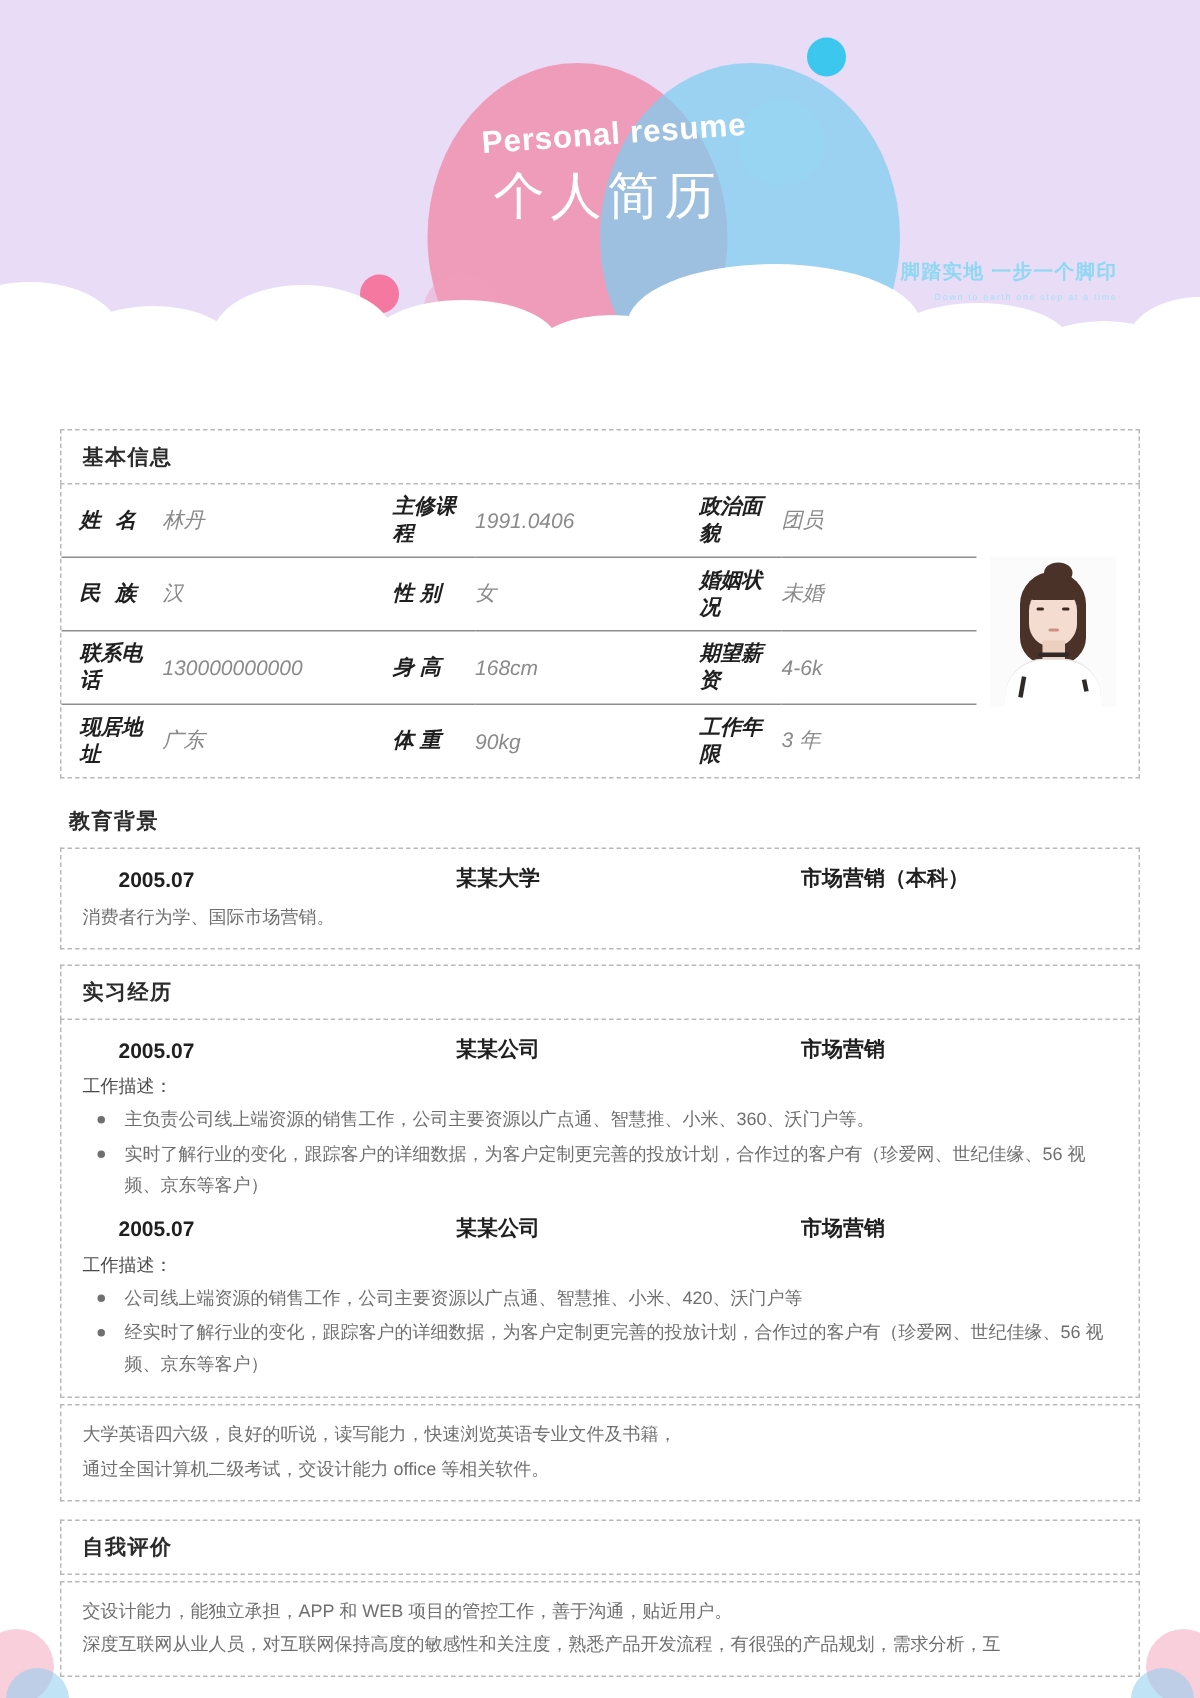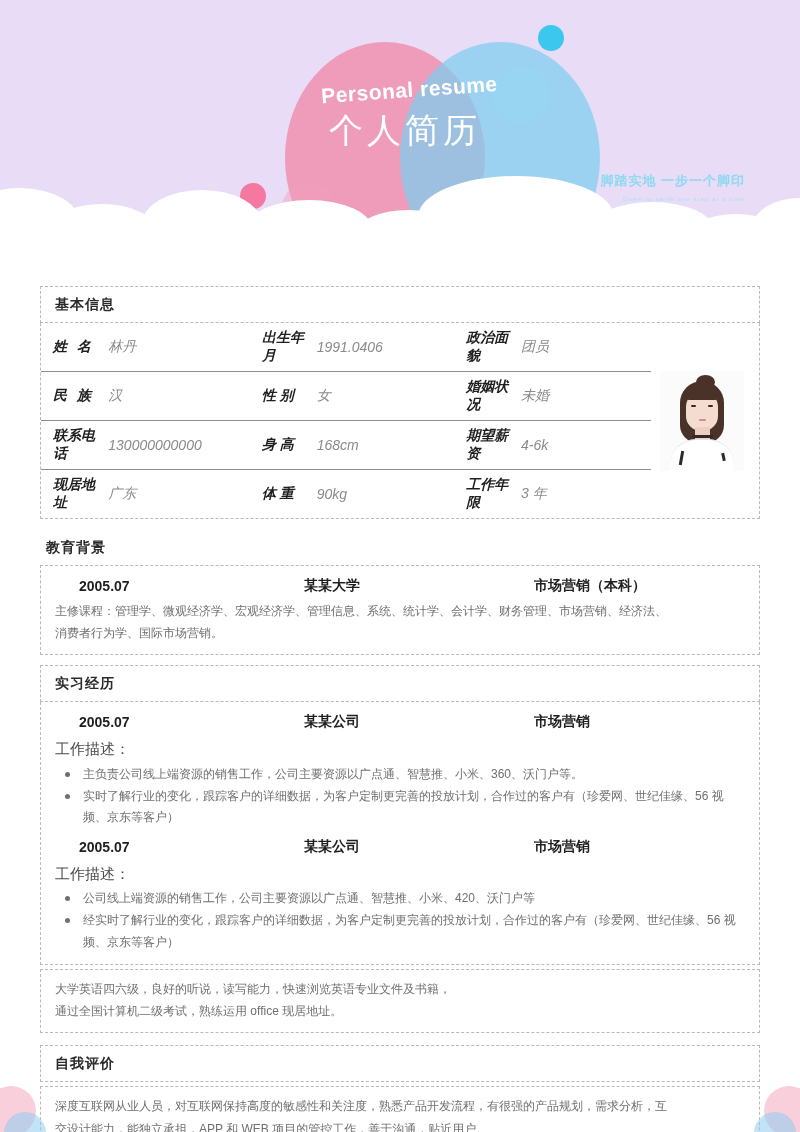--- a/index.html
+++ b/index.html
@@ -280,21 +280,21 @@
     font-weight: bold;
     color: #1f1f1f;
     padding: 3px 0 5px 0;
     margin-left: 24px;
   }
   .eh-date { width: 225px; }
   .eh-org  { width: 230px; }
   .eh-role { flex: 1; }
 
   .desc-line {
-    font-size: 15px;
+    font-size: 12px;
     color: #6f6f6f;
     line-height: 1.75;
   }
   .desc-line.dark { color: #4a4a4a; font-weight: normal; }
 
   .bullets { list-style: none; margin-top: 1px; }
   .bullets li {
     position: relative;
     padding-left: 28px;
     font-size: 12px;
@@ -356,21 +356,21 @@
 
   <div class="sec-head">
     <div class="sec-head-title">基本信息</div>
   </div>
   <div class="basic-wrap">
     <table class="basic-table">
       <tbody>
           <tr>
         <td class="lbl">姓  名</td>
         <td class="val">林丹</td>
-        <td class="lbl wide">出生年月</td>
+        <td class="lbl wide">主修课程</td>
         <td class="val">1991.0406</td>
         <td class="lbl wide">政治面貌</td>
         <td class="val">团员</td>
       </tr>
       <tr>
         <td class="lbl">民  族</td>
         <td class="val">汉</td>
         <td class="lbl wide">性  别</td>
         <td class="val">女</td>
         <td class="lbl wide">婚姻状况</td>
@@ -414,21 +414,20 @@
 
   <div class="sec-head" style="border:none; padding:10px 0 4px 6px;">
     <div class="sec-head-title">教育背景</div>
   </div>
   <div class="panel standalone">
     <div class="entry-head">
       <span class="eh-date">2005.07</span>
       <span class="eh-org">某某大学</span>
       <span class="eh-role">市场营销（本科）</span>
     </div>
-    <div class="plain-line">主修课程：管理学、微观经济学、宏观经济学、管理信息、系统、统计学、会计学、财务管理、市场营销、经济法、</div>
     <div class="plain-line">消费者行为学、国际市场营销。</div>
   </div>
 
   <div class="sec-head">
     <div class="sec-head-title">实习经历</div>
   </div>
   <div class="panel">
 
     <div>
       <div class="entry-head">
@@ -453,29 +452,29 @@
       <ul class="bullets">
         <li>公司线上端资源的销售工作，公司主要资源以广点通、智慧推、小米、420、沃门户等</li>
         <li>经实时了解行业的变化，跟踪客户的详细数据，为客户定制更完善的投放计划，合作过的客户有（珍爱网、世纪佳缘、56 视频、京东等客户）</li>
       </ul>
     </div>
 
   </div>
 
   <div class="panel standalone">
     <div class="plain-line">大学英语四六级，良好的听说，读写能力，快速浏览英语专业文件及书籍，</div>
-    <div class="plain-line">通过全国计算机二级考试，熟练运用 office 现居地址。</div>
+    <div class="plain-line">通过全国计算机二级考试，交设计能力 office 等相关软件。</div>
   </div>
 
   <div class="sec-head" style="margin-top:12px;">
     <div class="sec-head-title">自我评价</div>
   </div>
   <div class="panel standalone">
+    <div class="plain-line">交设计能力，能独立承担，APP 和 WEB 项目的管控工作，善于沟通，贴近用户。</div>
     <div class="plain-line">深度互联网从业人员，对互联网保持高度的敏感性和关注度，熟悉产品开发流程，有很强的产品规划，需求分析，互</div>
-    <div class="plain-line">交设计能力，能独立承担，APP 和 WEB 项目的管控工作，善于沟通，贴近用户。</div>
   </div>
 
 </div>
 
 <div class="corner-deco deco-bl-pink"></div>
 <div class="corner-deco deco-bl-blue"></div>
 <div class="corner-deco deco-br-pink"></div>
 <div class="corner-deco deco-br-blue"></div>
 
 </body></html>

